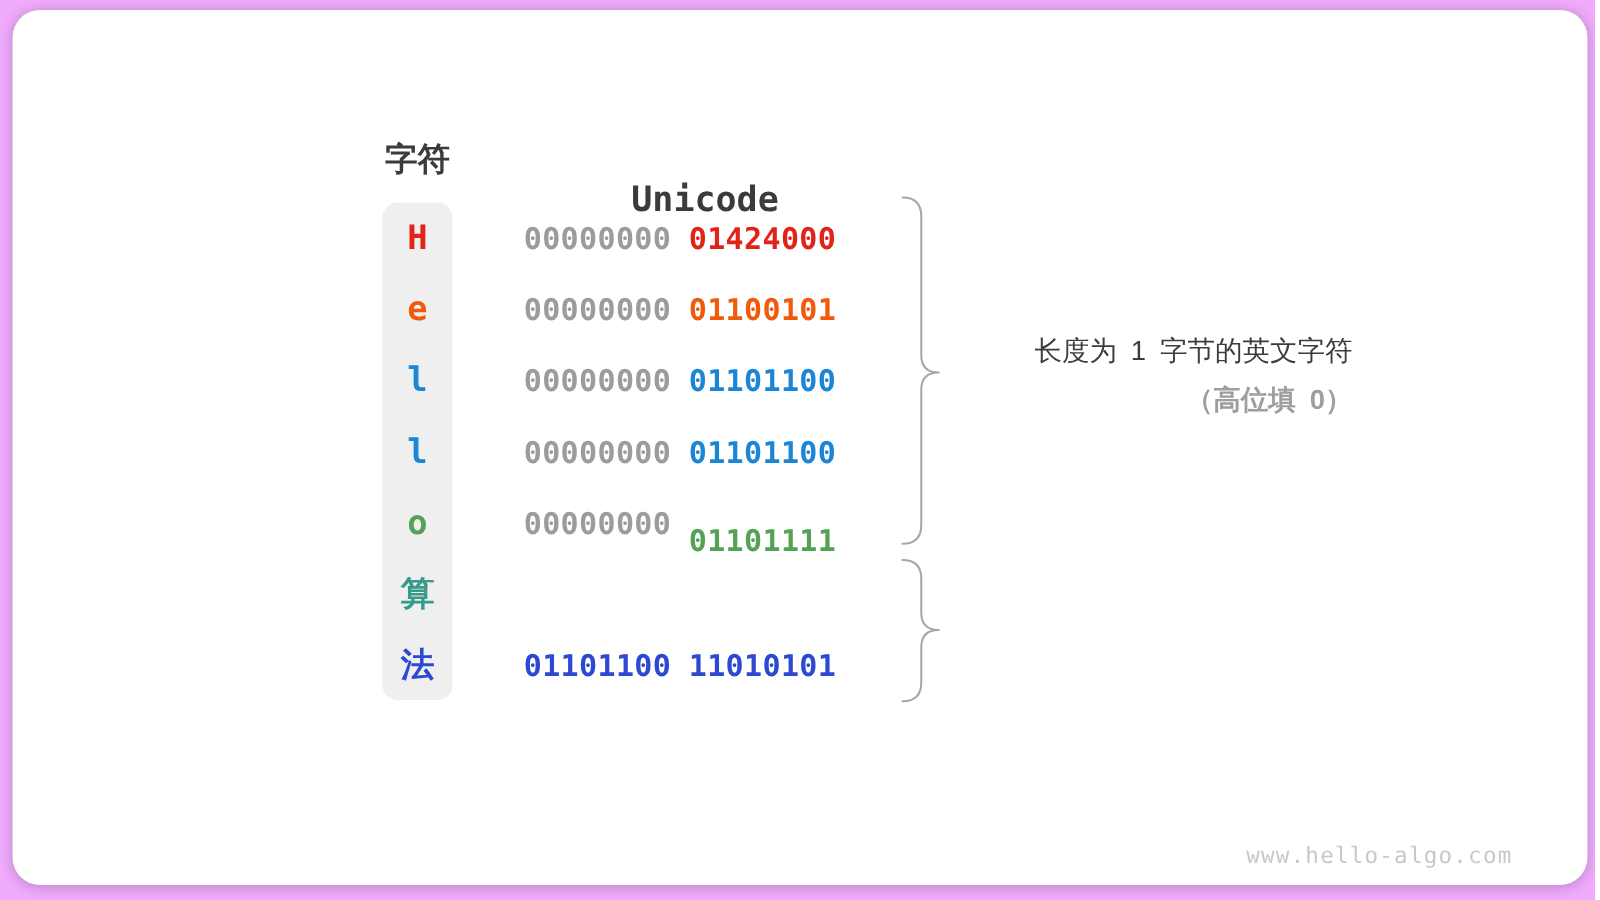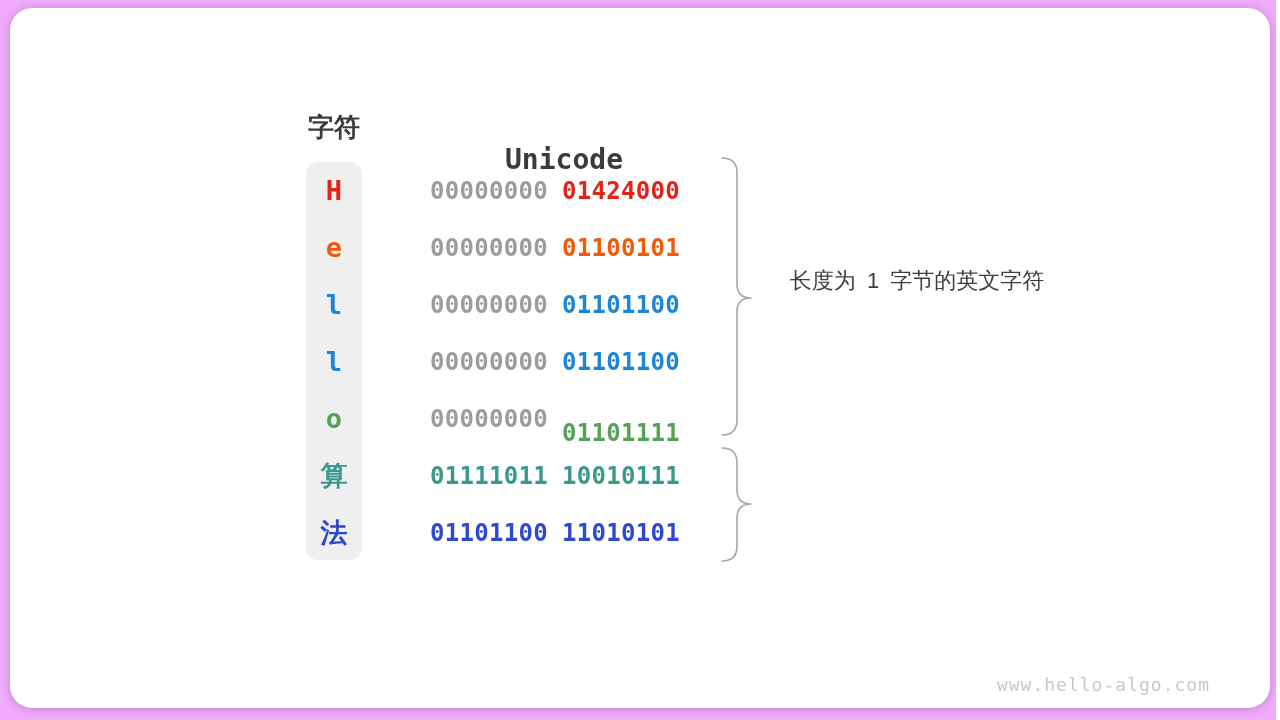--- a/index.html
+++ b/index.html
@@ -28,33 +28,33 @@
     background:#efefef; border-radius:12px;
   }
   .rows { position:absolute; left:0; top:154px; width:100%; height:399px; }
   .row { position:absolute; left:0; width:100%; height:57px; }
   .cell-char {
     position:absolute; left:296px; top:0; width:56px; height:57px; line-height:57px;
     text-align:center; font-family:"DejaVu Sans Mono","Liberation Mono",monospace;
     font-weight:bold; font-size:27px;
   }
   .cell-bytes {
-    position:absolute; left:420px; top:0; height:57px;
+    position:absolute; left:409px; top:0; height:57px;
     display:flex; align-items:center; gap:14px;
     font-family:"DejaVu Sans Mono","Liberation Mono",monospace;
     font-weight:bold; font-size:24px; letter-spacing:0.3px;text-align:right;
   }
   .brace { position:absolute; overflow:visible; }
   .brace path {
     fill:none; stroke:#a6a6a6; stroke-width:1.6;
     stroke-linecap:round; stroke-linejoin:round;
   }
   .brace1 { left:705px; top:145px; width:50px; height:300px; }
   .brace2 { left:705px; top:435px; width:50px; height:135px; }
-  .label { position:absolute; width:330px; text-align:center; }
+  .label { position:absolute; width:330px; text-align:right; }
   .label1 { left:742px; top:258px; }
   .label2 { left:742px; top:475px; }
   .label .main {
     font-size:22px; line-height:30px; color:#3d3d3d; word-spacing:5px;
   }
   .label .sub {
     font-size:22px; line-height:30px; margin-top:9px;
     color:#9e9e9e; font-weight:bold; word-spacing:5px;
   }
   .watermark {
@@ -110,41 +110,38 @@
   <div class="row" style="top: 228px;">
     <span class="cell-char" style="color: rgb(85, 161, 85);">o</span>
     <span class="cell-bytes">
       <span class="byte byte1" style="color: rgb(156, 156, 156);">00000000</span>
       <span class="byte byte2" style="color: rgb(85, 161, 85); margin-top: 28px;">01101111</span>
     </span>
   </div>
 
   <div class="row" style="top: 285px;">
     <span class="cell-char" style="color: rgb(57, 153, 138);">算</span>
-    <span class="cell-bytes">
-      <span class="byte byte1" style="color: rgb(57, 153, 138);">01111011</span>
-      <span class="byte byte2" style="color: rgb(57, 153, 138);">10010111</span>
-    </span>
   </div>
 
   <div class="row" style="top: 342px;">
     <span class="cell-char" style="color: rgb(45, 73, 209);">法</span>
     <span class="cell-bytes">
       <span class="byte byte1" style="color: rgb(45, 73, 209);">01101100</span>
       <span class="byte byte2" style="color: rgb(45, 73, 209);">11010101</span>
     </span>
   </div>
 </div>
 
     <svg class="brace brace1" viewBox="0 0 50 300">
       <path d="M 7,5 Q 22,5 22,20 L 22,131 Q 22,145 36,145 Q 22,145 22,159 L 22,267 Q 22,282 7,282"></path>
     </svg>
     <svg class="brace brace2" viewBox="0 0 50 135">
       <path d="M 7,5 Q 22,5 22,20 L 22,47 Q 22,61 36,61 Q 22,61 22,75 L 22,103 Q 22,118 7,118"></path>
     </svg>
 
     <div class="label label1">
       <div class="main">长度为 1 字节的英文字符</div>
+      <div class="sub">（高位填 0）</div>
     </div>
 
     <div class="watermark">www.hello-algo.com</div>
   </div>
 </div>
 
 </body></html>

